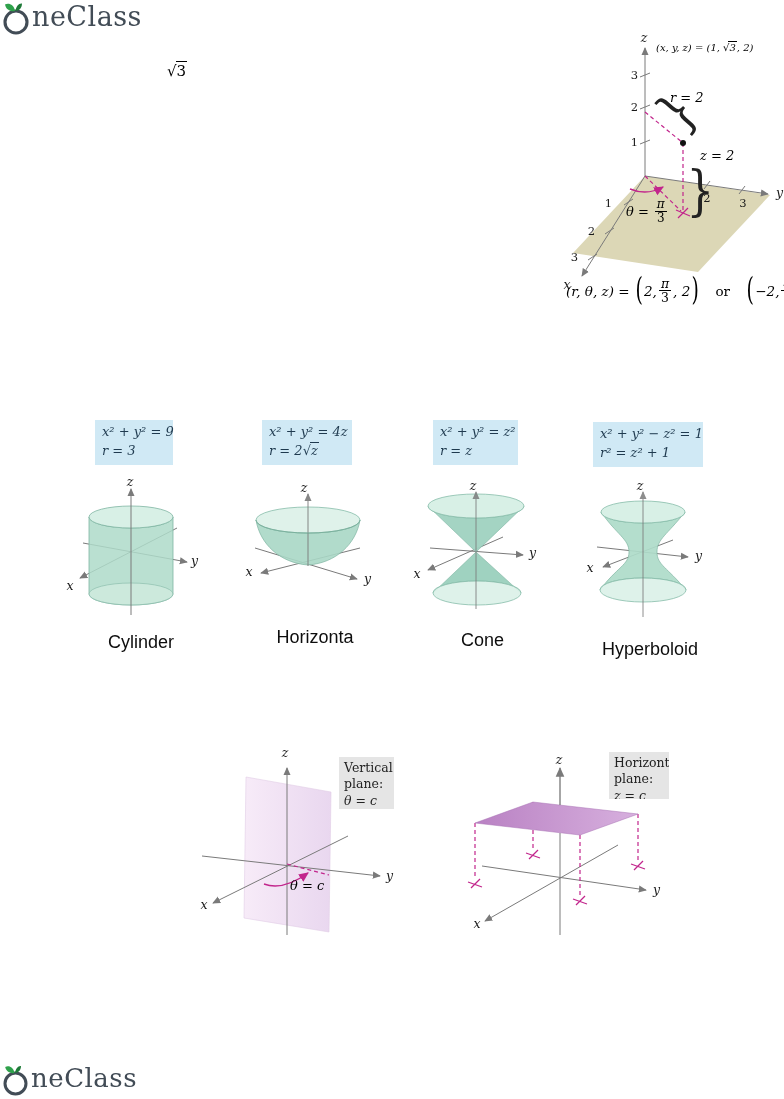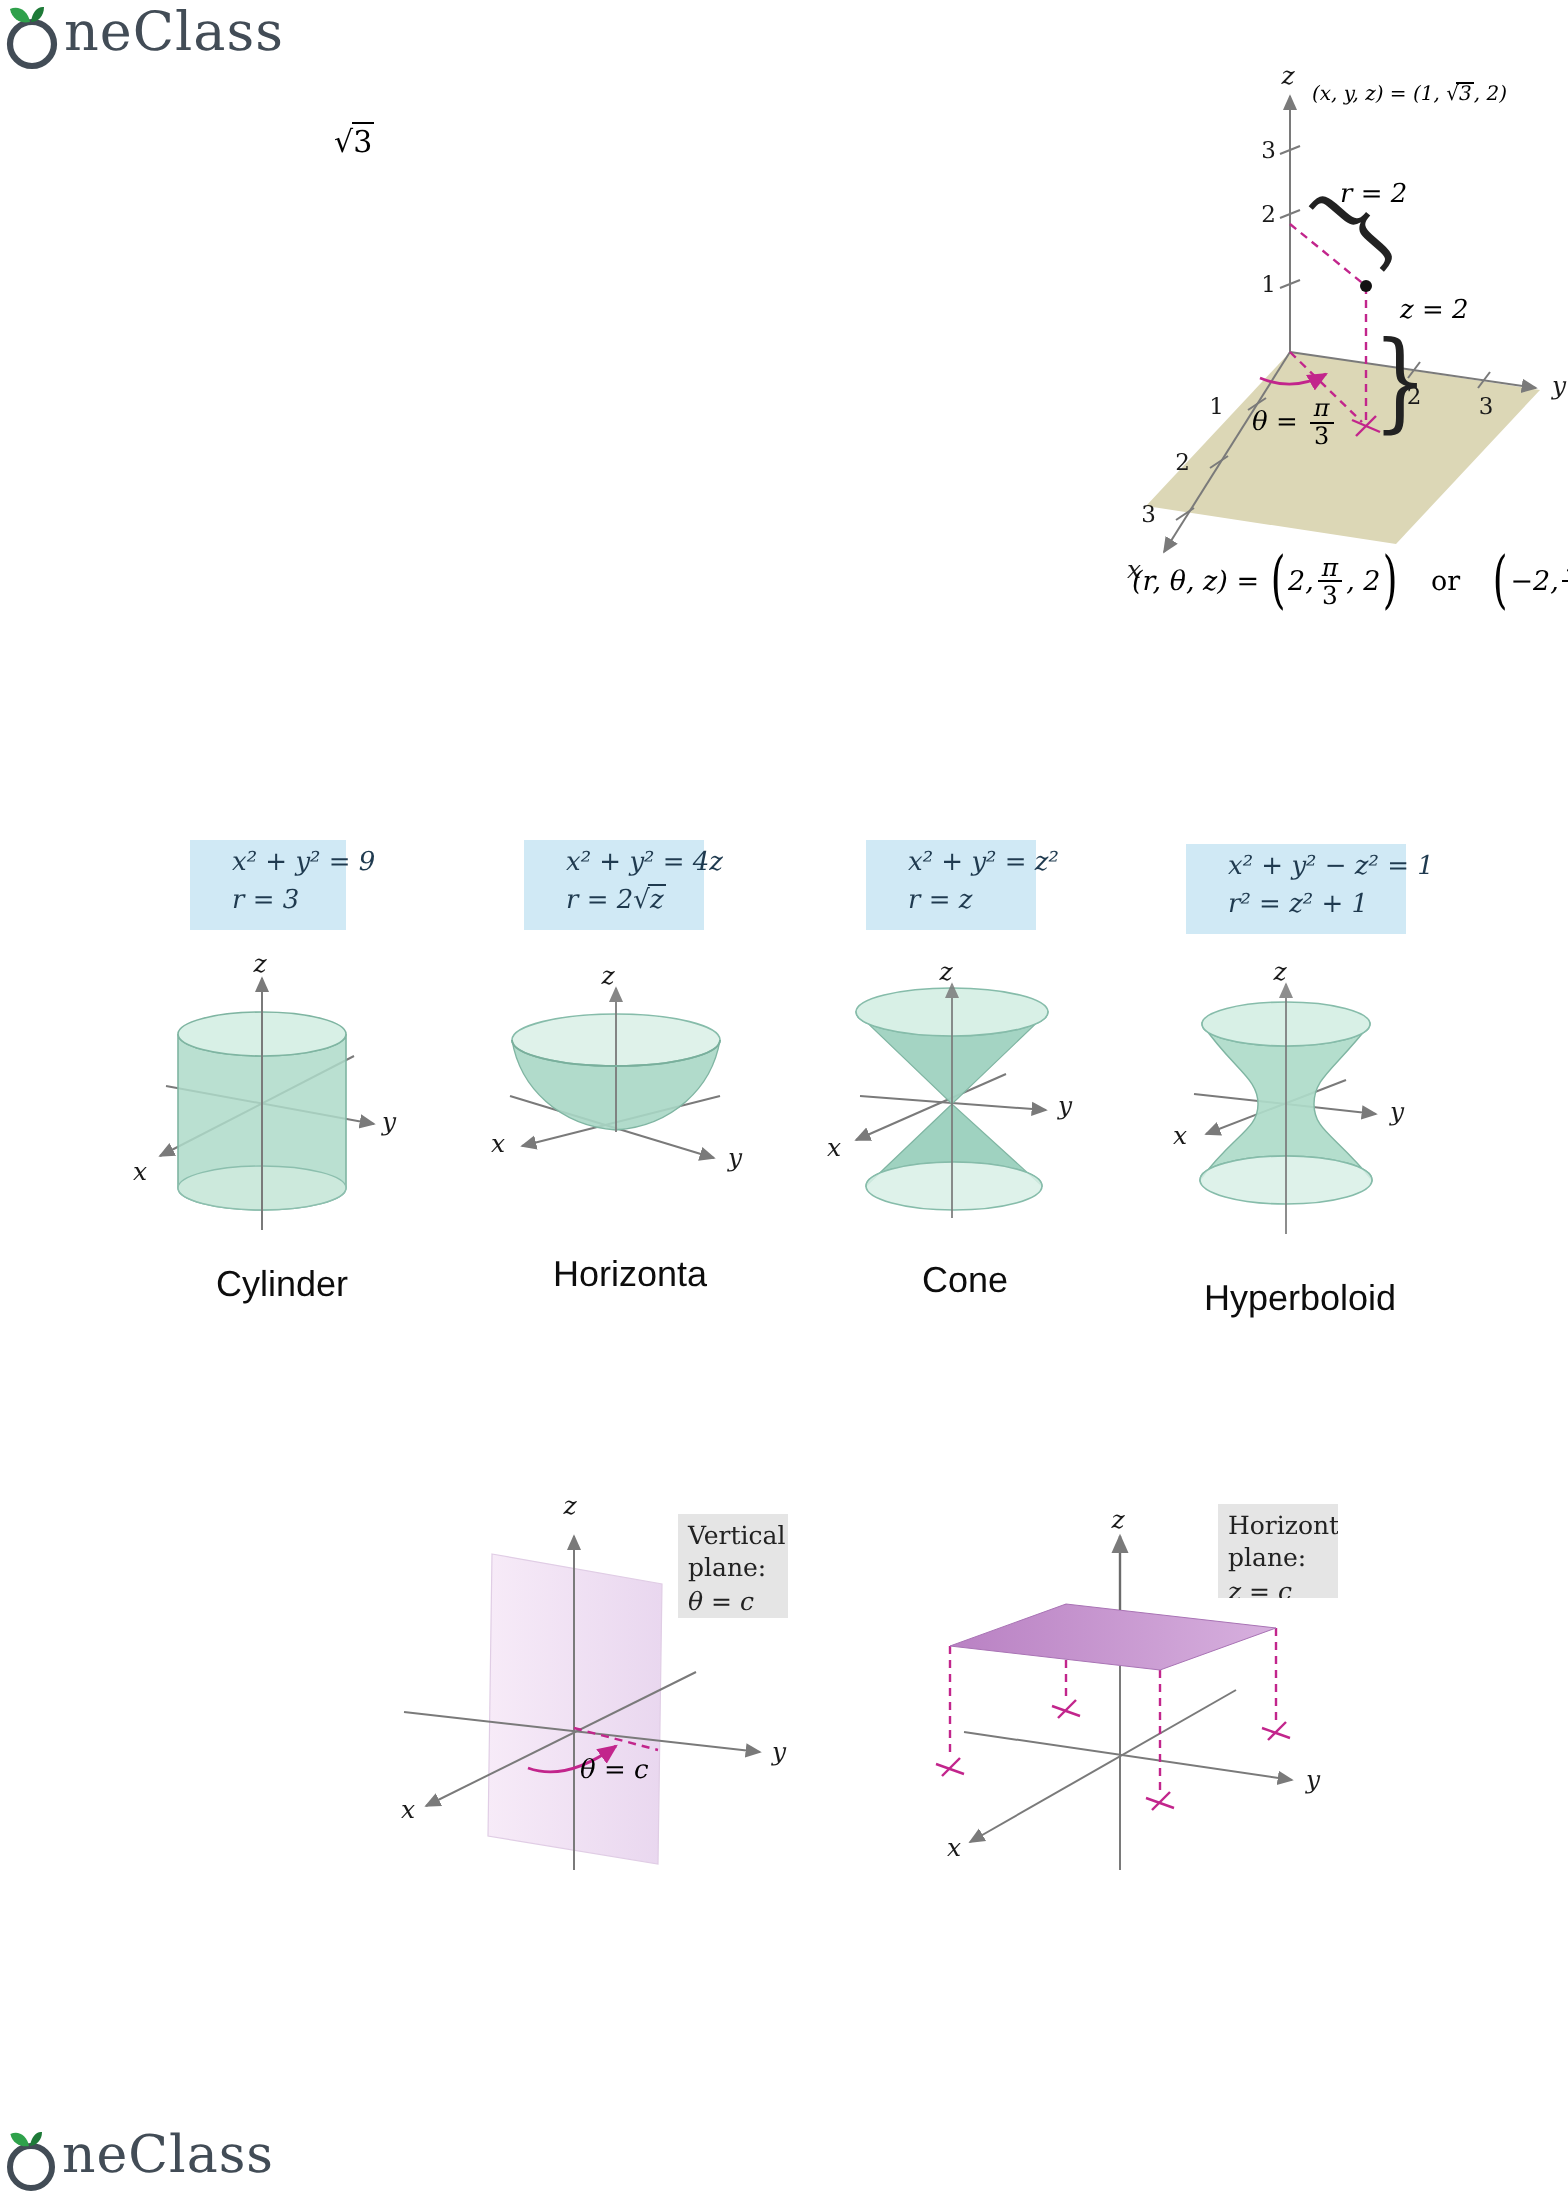--- a/index.html
+++ b/index.html
@@ -14,21 +14,21 @@
   .mi{font-family:"DejaVu Serif",serif;font-style:italic;color:#000;white-space:nowrap}
   .upr{font-style:normal}
   .frac{display:inline-flex;flex-direction:column;align-items:center;line-height:1.05;
         vertical-align:middle;font-size:0.92em;margin:0 2px}
   .frac .fnum{border-bottom:1px solid #000;padding:0 2px 0 2px}
   .frac .fden{padding-top:0px}
   .sqd{border-top:1.2px solid currentColor;padding:0 1px;margin-left:-1px}
   .brace{position:absolute;font-family:"DejaVu Serif",serif;color:#222;line-height:1;
          font-weight:400;transform-origin:center center}
   .eqbox{position:absolute;background:#d0e9f5;font-family:"DejaVu Serif",serif;font-style:italic;
-         font-size:13px;color:#1f3a4f;line-height:1.45;padding:3px 7px 4px 21px;box-sizing:border-box;
+         font-size:13px;color:#1f3a4f;line-height:1.45;padding:3px 7px 4px 7px;box-sizing:border-box;
          white-space:nowrap}
   .caption{position:absolute;font-family:"Liberation Sans",sans-serif;font-size:18px;color:#0d0d0d;
            text-align:center}
   .planebox{position:absolute;background:#e5e5e5;font-family:"DejaVu Serif",serif;font-size:12.5px;
             color:#222;line-height:1.3;padding:3px 5px;box-sizing:border-box;overflow:hidden;
             white-space:nowrap}
   .planebox .it{font-style:italic}
   .logo{position:absolute;display:flex;align-items:flex-start}
   .logo .word{font-family:"DejaVu Serif",serif;color:#424c56;letter-spacing:0.5px}
   .rowflex{display:flex;align-items:center;white-space:nowrap}

